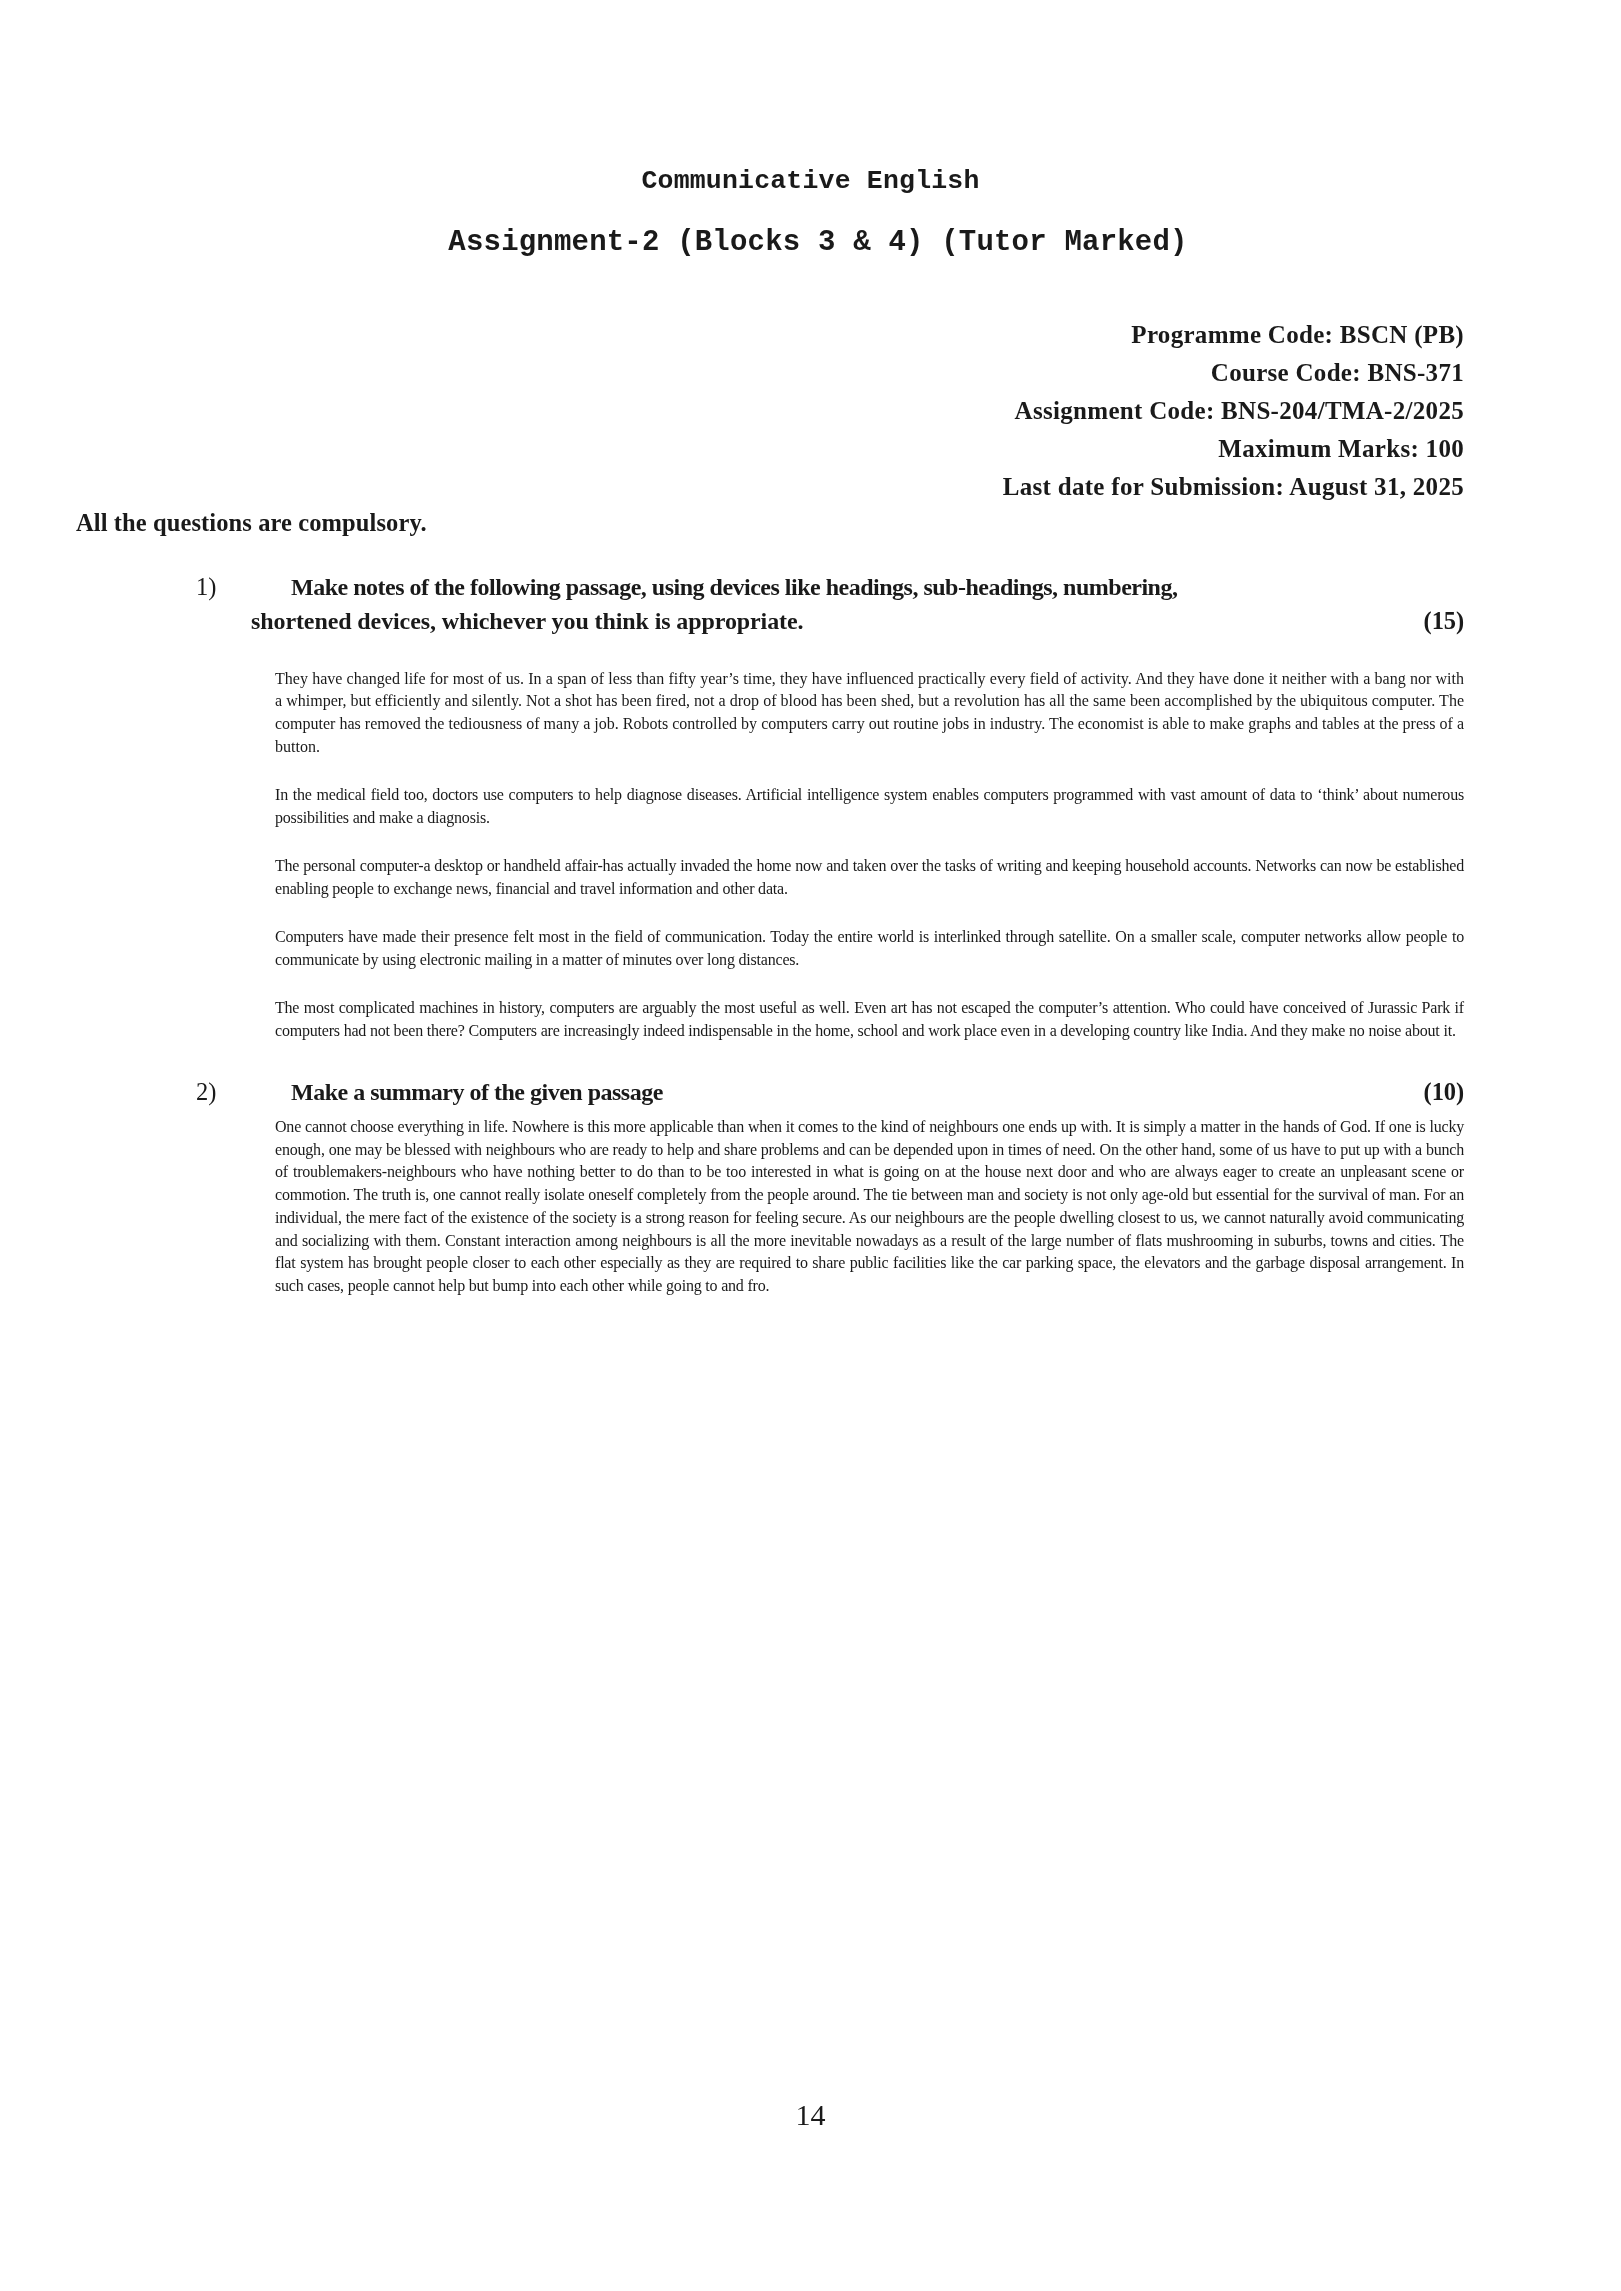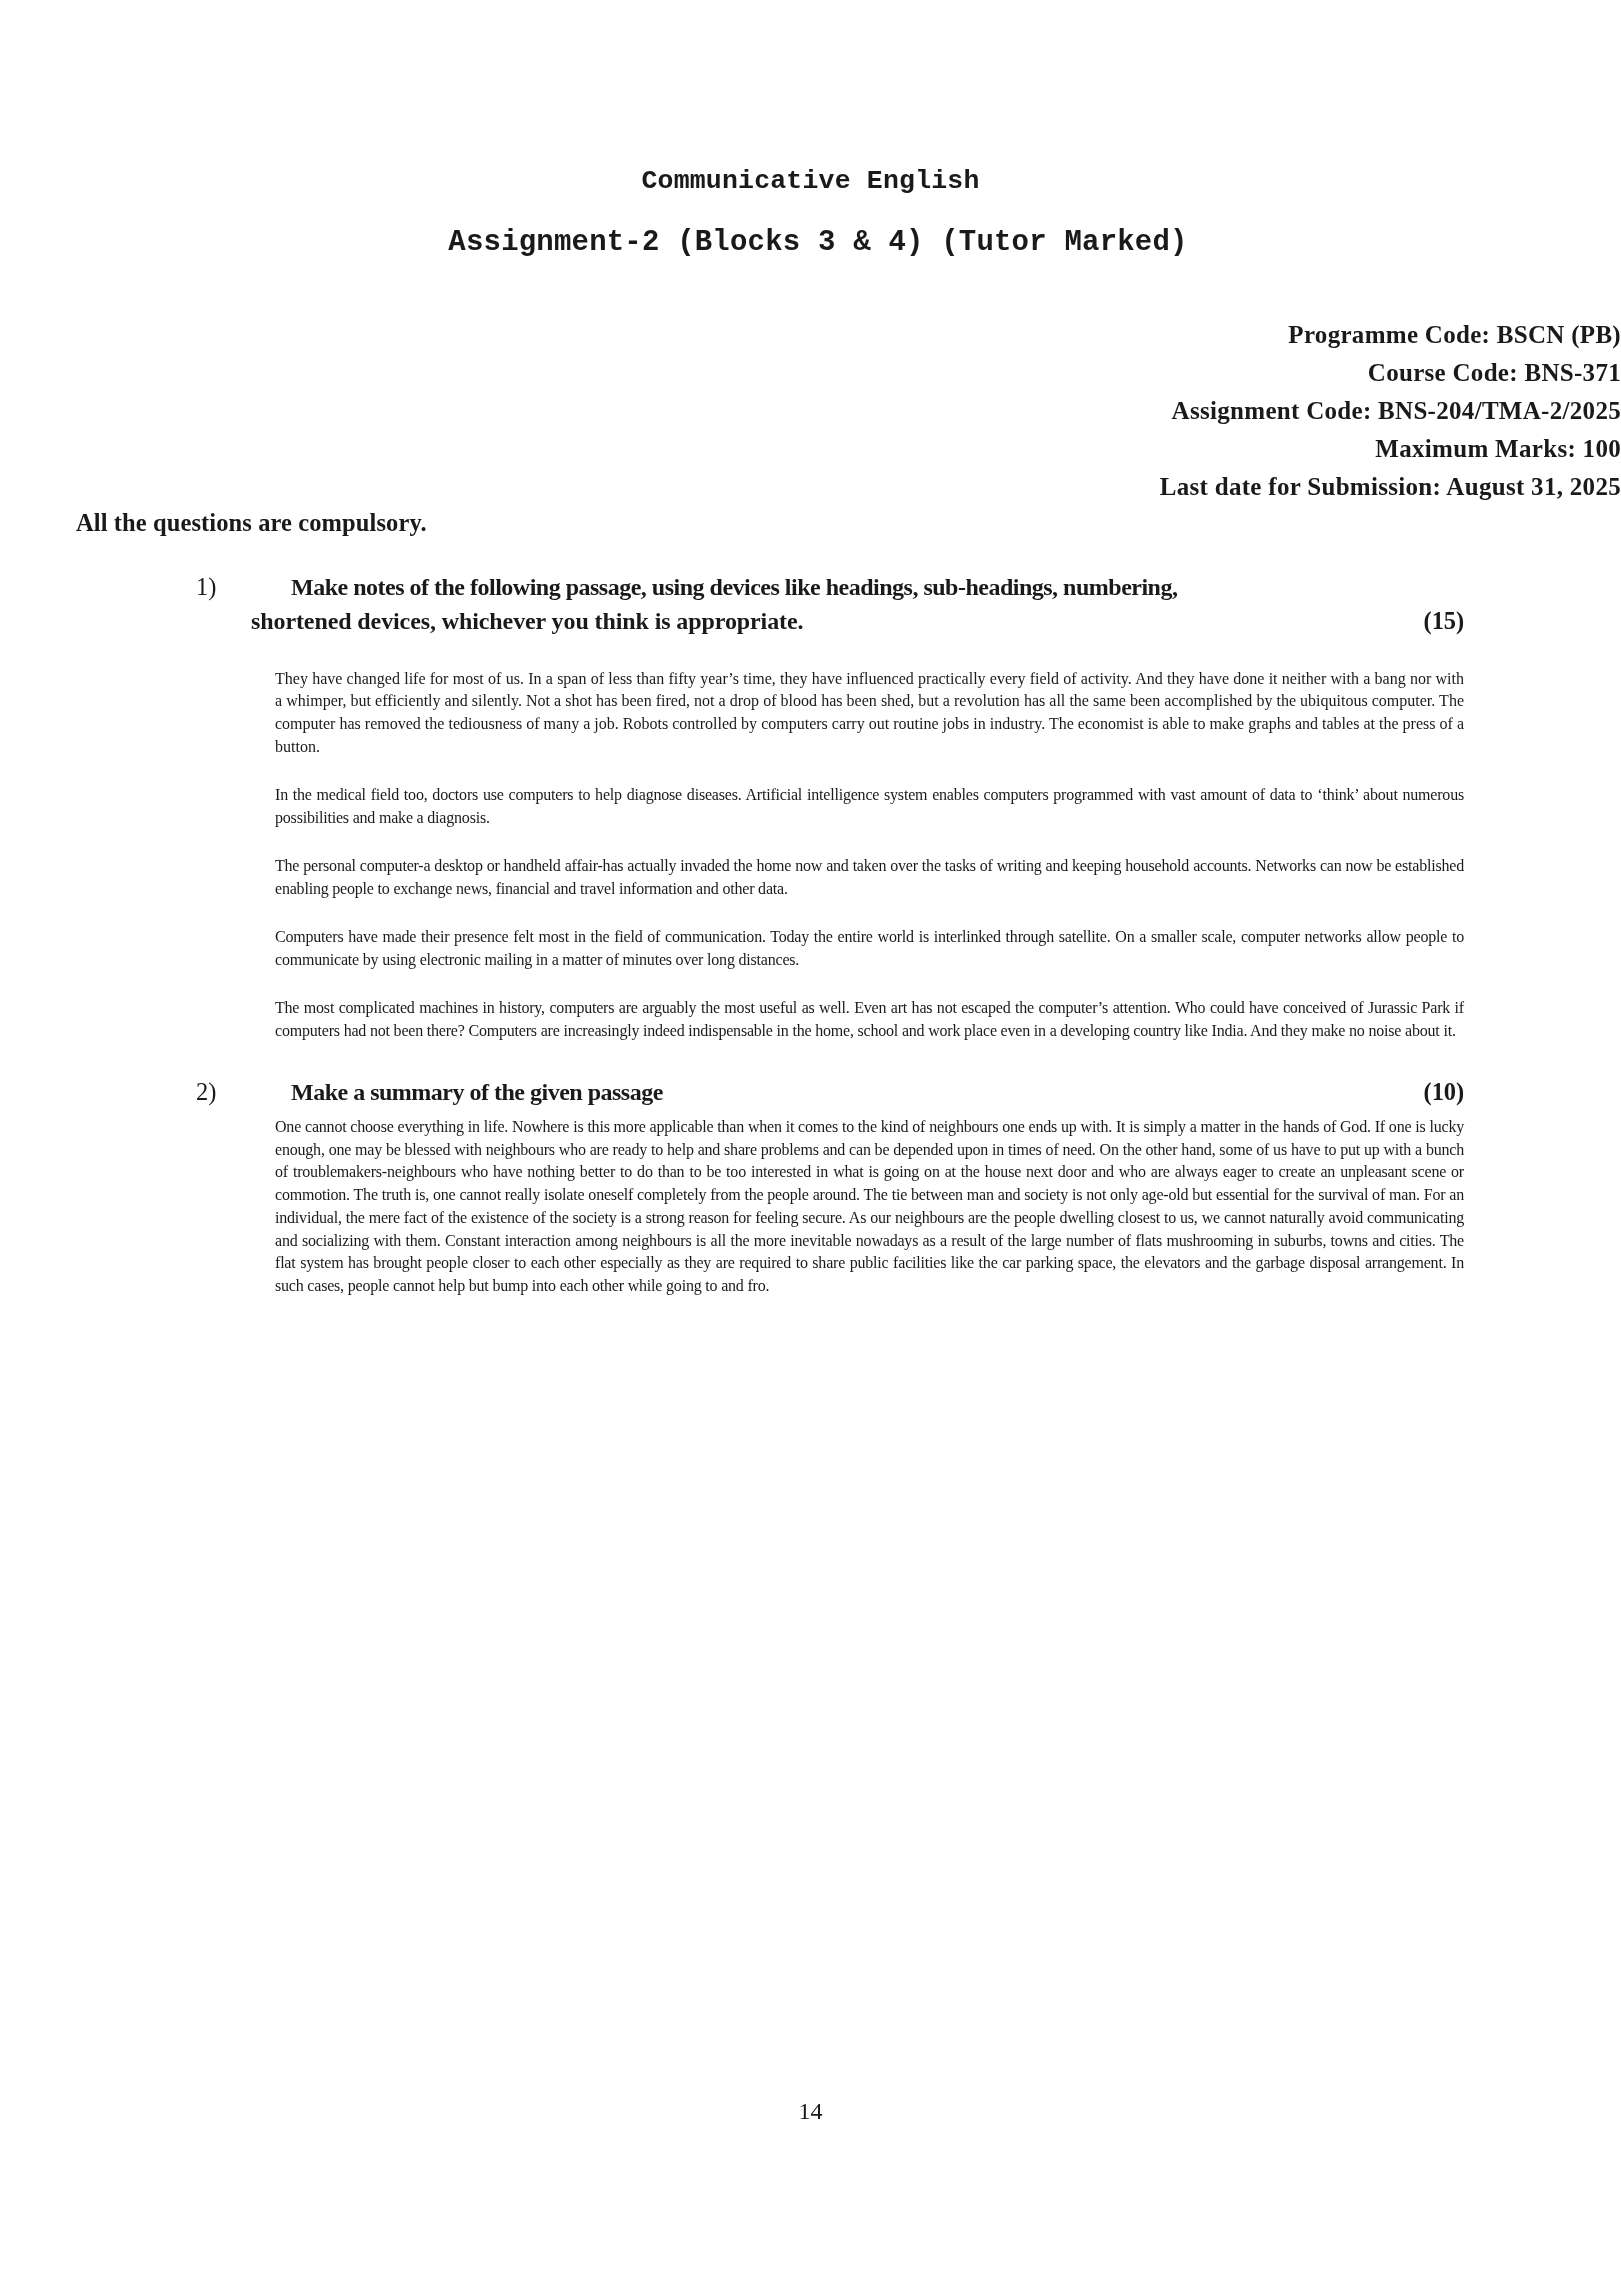--- a/index.html
+++ b/index.html
@@ -41,20 +41,21 @@
     font-weight: bold;
     margin-top: 26.5px;
     letter-spacing: 0.2px;
     line-height: 1.25;
     padding-left: 15px;
   }
 
   
   .meta-block {
     margin-top: 55px;
+    padding-right: 157px;
     text-align: right;
     font-size: 25px;
     font-weight: bold;
     line-height: 1.52;
     letter-spacing: 0.3px;
   }
   .meta-line { display: block; white-space: nowrap; }
 
   
   .compulsory-note {
@@ -112,21 +113,21 @@
   .passage + .passage { margin-top: 25.5px; }
   .passage.tight { letter-spacing: -0.2px; }
   .passage.no-gap { margin-top: 5.9px; }
 
   .page-number {
     position: absolute;
     left: 0;
     right: 0;
     top: 2098px;
     text-align: center;
-    font-size: 24px;
+    font-size: 30px;
   }
 </style>
 </head>
 <body>
 
 <div class="page">
 
   <div class="doc-header">
     <div class="course-title">Communicative English</div>
     <div class="assignment-title">Assignment-2 (Blocks 3 &amp; 4) (Tutor Marked)</div>

